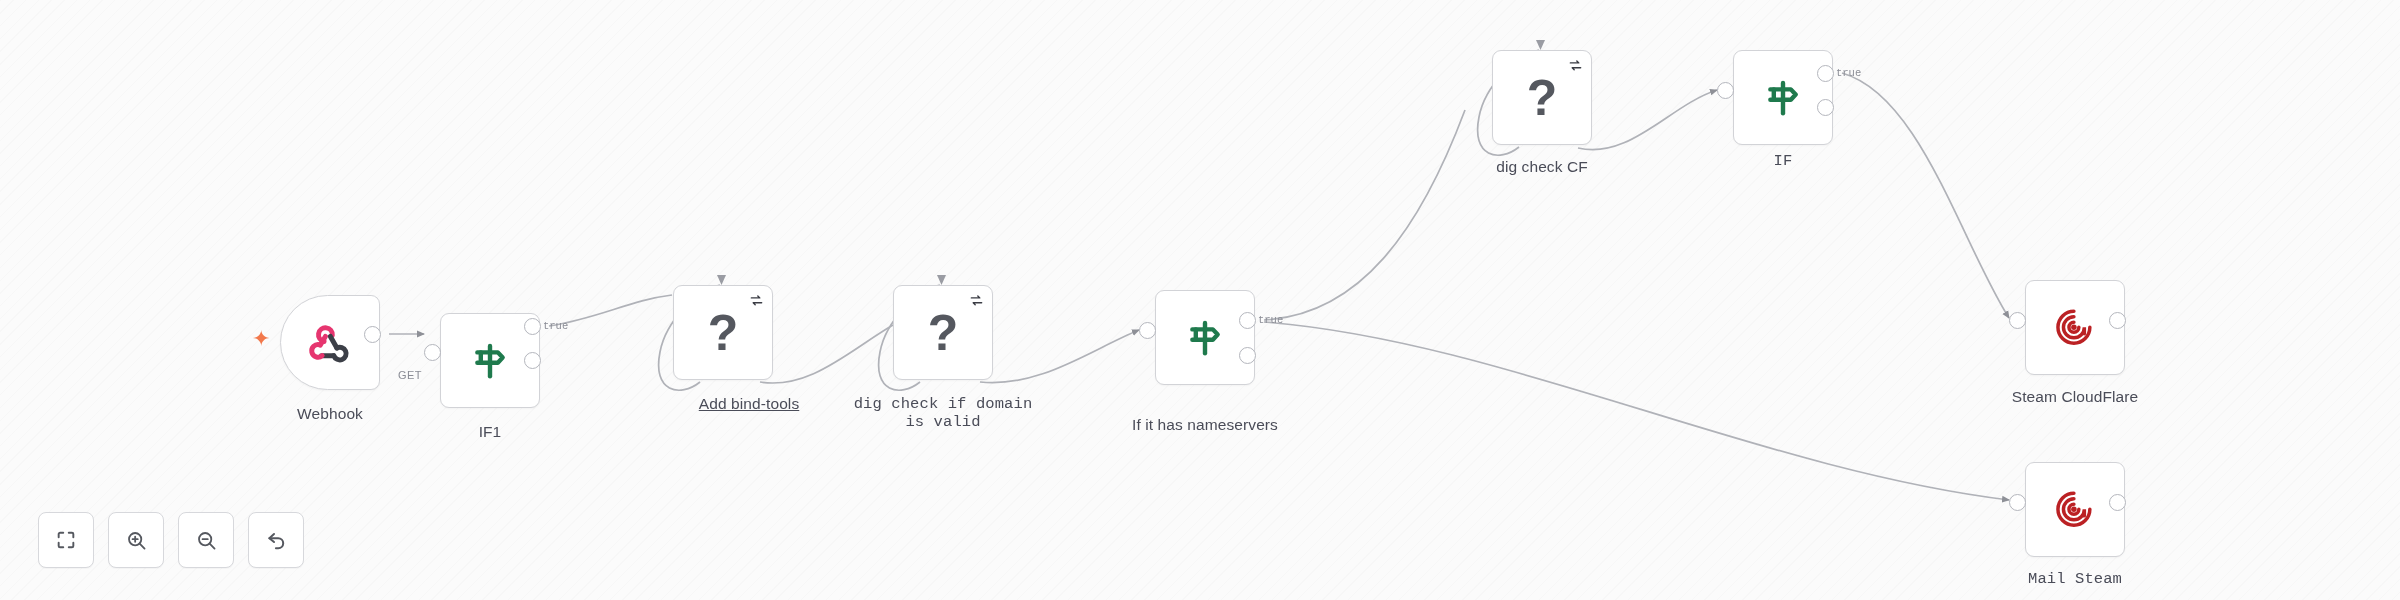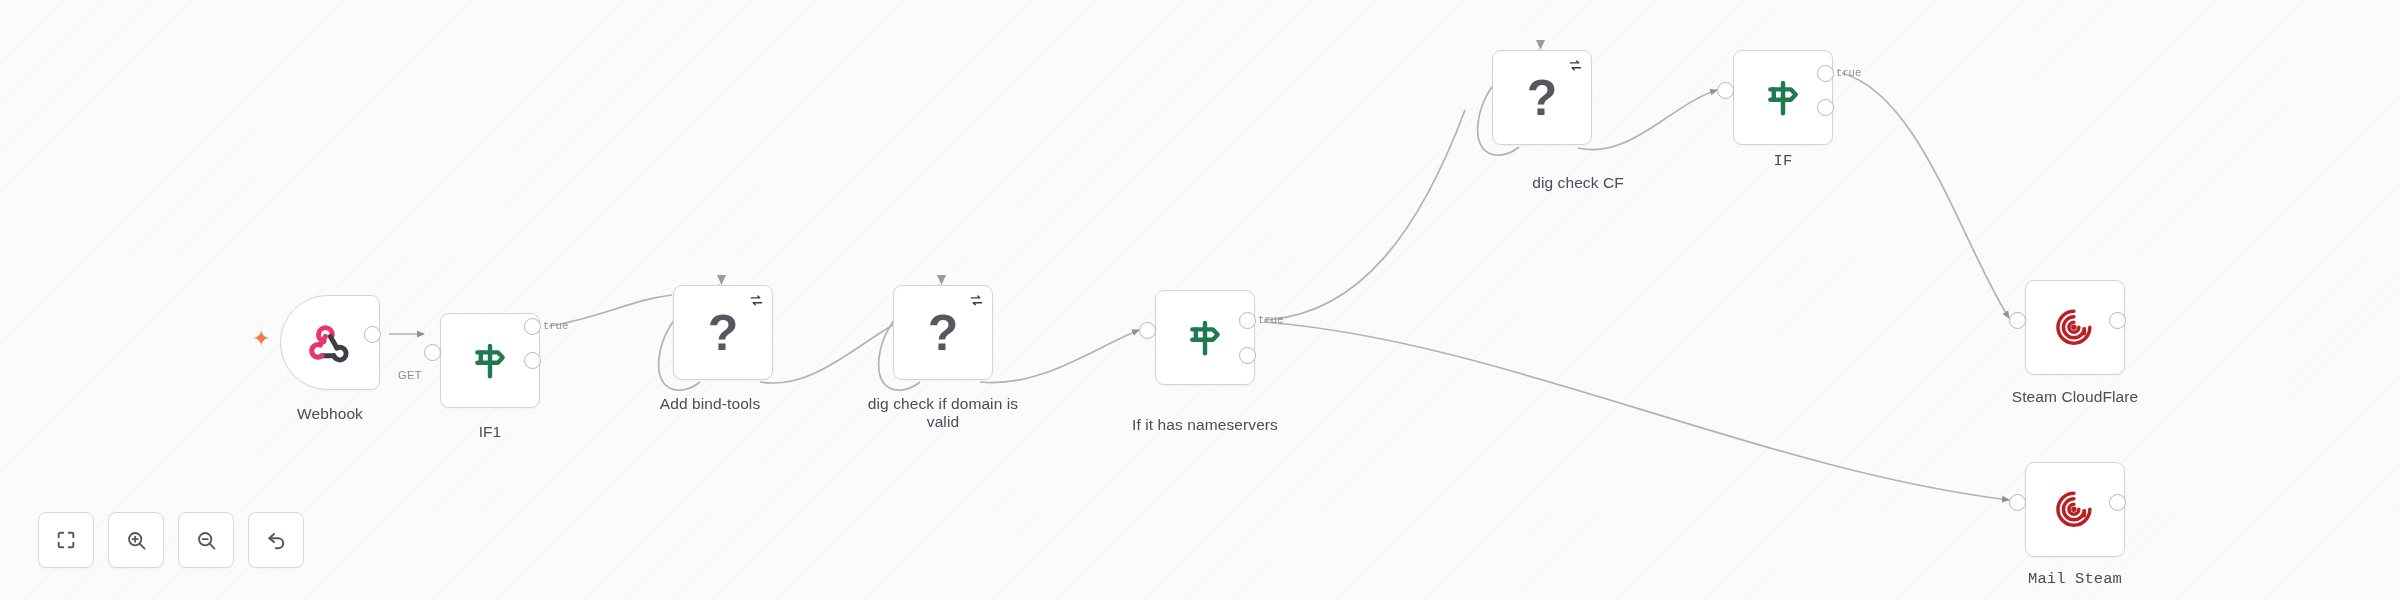--- a/index.html
+++ b/index.html
@@ -173,29 +173,29 @@
       <div class="port-label" style="left: 543px; top: 320px;">true</div>
       <div class="port" style="left: 524px; top: 352px;"></div>
       <div class="node-label" style="left: 390px; top: 423px; width: 200px;">IF1</div>
       <div class="node" style="left: 673px; top: 285px; width: 100px; height: 95px;">
         <div class="qmark">?</div>
         <span class="retry-badge"><svg width="15" height="15" viewBox="0 0 16 16" fill="none" stroke="#3a3c44" stroke-width="1.5" stroke-linecap="round" stroke-linejoin="round">
     <path d="M2.5 5.2 H11.5 L9.4 3.1"></path>
     <path d="M13.5 10.4 H4.5 L6.6 12.5"></path>
   </svg></span>
       </div>
-      <div class="node-label" style="left: 600px; top: 395px; width: 220px;">Add bind-tools</div>
+      <div class="node-label" style="left: 639px; top: 395px; width: 220px; text-decoration: underline;">Add bind-tools</div>
       <div class="node" style="left: 893px; top: 285px; width: 100px; height: 95px;">
         <div class="qmark">?</div>
         <span class="retry-badge"><svg width="15" height="15" viewBox="0 0 16 16" fill="none" stroke="#3a3c44" stroke-width="1.5" stroke-linecap="round" stroke-linejoin="round">
     <path d="M2.5 5.2 H11.5 L9.4 3.1"></path>
     <path d="M13.5 10.4 H4.5 L6.6 12.5"></path>
   </svg></span>
       </div>
-      <div class="node-label" style="left: 853px; top: 395px; width: 180px;">dig check if domain is valid</div>
+      <div class="node-label" style="left: 853px; top: 395px; width: 180px; font-family: Liberation Mono, monospace;">dig check if domain is valid</div>
       <div class="node" style="left: 1155px; top: 290px; width: 100px; height: 95px;">
         <span style="display: flex;">
           <svg width="46" height="46" viewBox="0 0 24 24" fill="none" stroke="#1f7a4d" stroke-width="2.3" stroke-linecap="round" stroke-linejoin="round">
       <path d="M12 4.2 V20"></path>
       <path d="M7.2 7.5 H16.1 L18.6 10.2 L16.1 12.9 H7.2 Z"></path>
       <path d="M5.4 7.5 H7.2 M5.4 12.9 H7.2"></path>
     </svg>
         </span>
       </div>
       <div class="port" style="left: 1139px; top: 322px;"></div>
@@ -203,21 +203,21 @@
       <div class="port-label" style="left: 1258px; top: 314px;">true</div>
       <div class="port" style="left: 1239px; top: 347px;"></div>
       <div class="node-label" style="left: 1075px; top: 416px; width: 260px;">If it has nameservers</div>
       <div class="node" style="left: 1492px; top: 50px; width: 100px; height: 95px;">
         <div class="qmark">?</div>
         <span class="retry-badge"><svg width="15" height="15" viewBox="0 0 16 16" fill="none" stroke="#3a3c44" stroke-width="1.5" stroke-linecap="round" stroke-linejoin="round">
     <path d="M2.5 5.2 H11.5 L9.4 3.1"></path>
     <path d="M13.5 10.4 H4.5 L6.6 12.5"></path>
   </svg></span>
       </div>
-      <div class="node-label" style="left: 1442px; top: 174px; width: 200px; margin-left: 36px;">dig check CF</div>
+      <div class="node-label" style="left: 1442px; top: 158px; width: 200px;">dig check CF</div>
       <div class="node" style="left: 1733px; top: 50px; width: 100px; height: 95px;">
         <span style="display: flex;">
           <svg width="46" height="46" viewBox="0 0 24 24" fill="none" stroke="#1f7a4d" stroke-width="2.3" stroke-linecap="round" stroke-linejoin="round">
       <path d="M12 4.2 V20"></path>
       <path d="M7.2 7.5 H16.1 L18.6 10.2 L16.1 12.9 H7.2 Z"></path>
       <path d="M5.4 7.5 H7.2 M5.4 12.9 H7.2"></path>
     </svg>
         </span>
       </div>
       <div class="port" style="left: 1717px; top: 82px;"></div>

